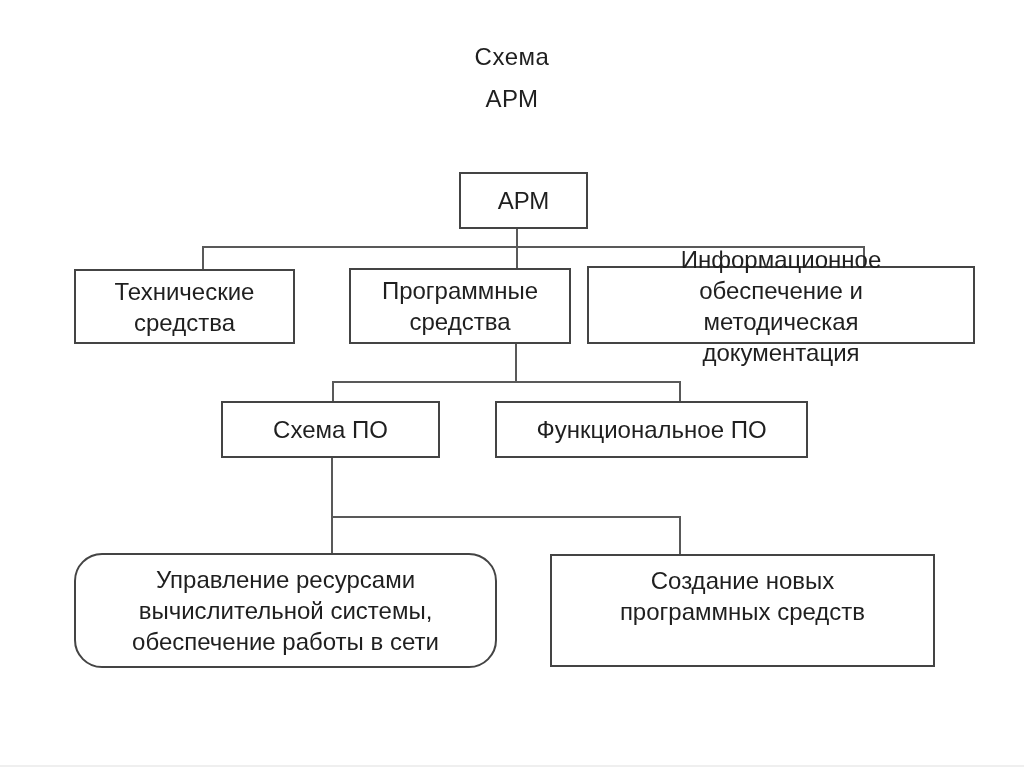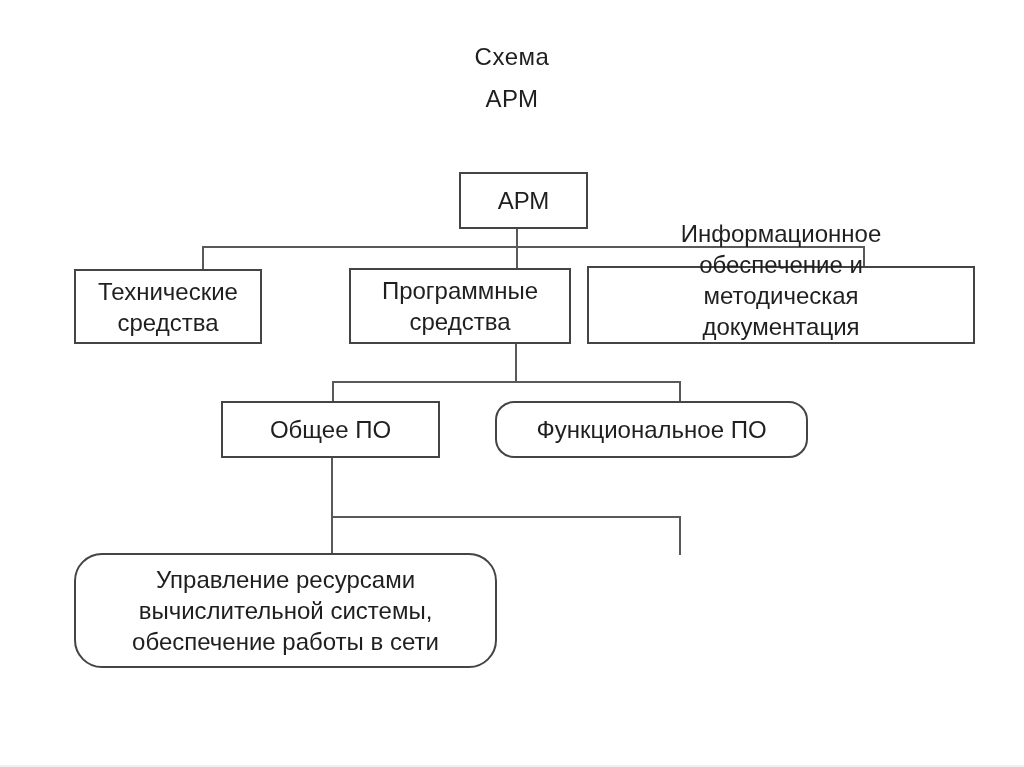--- a/index.html
+++ b/index.html
@@ -44,27 +44,27 @@
     align-items: center;
     justify-content: center;
     text-align: center;
     font-size: 24px;
     line-height: 31px;
     color: var(--text);
   }
   .node-label { display: block; }
   
   .node-arm    { left: 459px; top: 172px; width: 129px; height: 57px; }
-  .node-tech   { left:  74px; top: 269px; width: 188px; height: 75px; }
+  .node-tech   { left:  74px; top: 269px; width: 221px; height: 75px; }
   .node-soft   { left: 349px; top: 268px; width: 222px; height: 76px; }
   .node-info   { left: 587px; top: 266px; width: 388px; height: 78px;
-                 align-items: flex-end; padding-top: 2px; }
+                 align-items: center; padding-top: 2px; }
   .node-info .node-label   { max-width: 270px; }
   .node-common { left: 221px; top: 401px; width: 219px; height: 57px; }
-  .node-func   { left: 495px; top: 401px; width: 313px; height: 57px; border-radius: 19px; }
+  .node-func   { left: 495px; top: 401px; width: 313px; height: 57px; }
   .node-mgmt   { left:  74px; top: 553px; width: 423px; height: 115px; border-radius: 28px; }
   .node-mgmt .node-label   { max-width: 405px; }
   .node-create { left: 550px; top: 554px; width: 385px; height: 113px;
                  align-items: flex-start; padding-top: 9px; }
   .node-create .node-label { max-width: 300px; }
   
   .conn { position: absolute; background: var(--connector); }
   .conn.h { height: 1.5px; }
   .conn.v { width: 1.5px; }
   .c1  { left: 516px; top: 229px; height: 18px; }
@@ -107,27 +107,30 @@
   <div class="node node-info">
     <span class="node-label">Информационное обеспечение и методическая документация</span>
   </div>
 
   <div class="conn v c6"></div>
   <div class="conn h c7"></div>
   <div class="conn v c8"></div>
   <div class="conn v c9"></div>
 
   <div class="node node-common">
-    <span class="node-label">Общее ПО</span>
+    <span class="node-label">Схема ПО</span>
   </div>
   <div class="node node-func">
     <span class="node-label">Функциональное ПО</span>
   </div>
 
   <div class="conn v c10"></div>
   <div class="conn h c11"></div>
   <div class="conn v c12"></div>
 
   <div class="node node-mgmt">
     <span class="node-label">Управление ресурсами вычислительной системы, обеспечение работы в сети</span>
   </div>
+  <div class="node node-create">
+    <span class="node-label">Создание новых программных средств</span>
+  </div>
 
 </div>
 
 </body></html>

